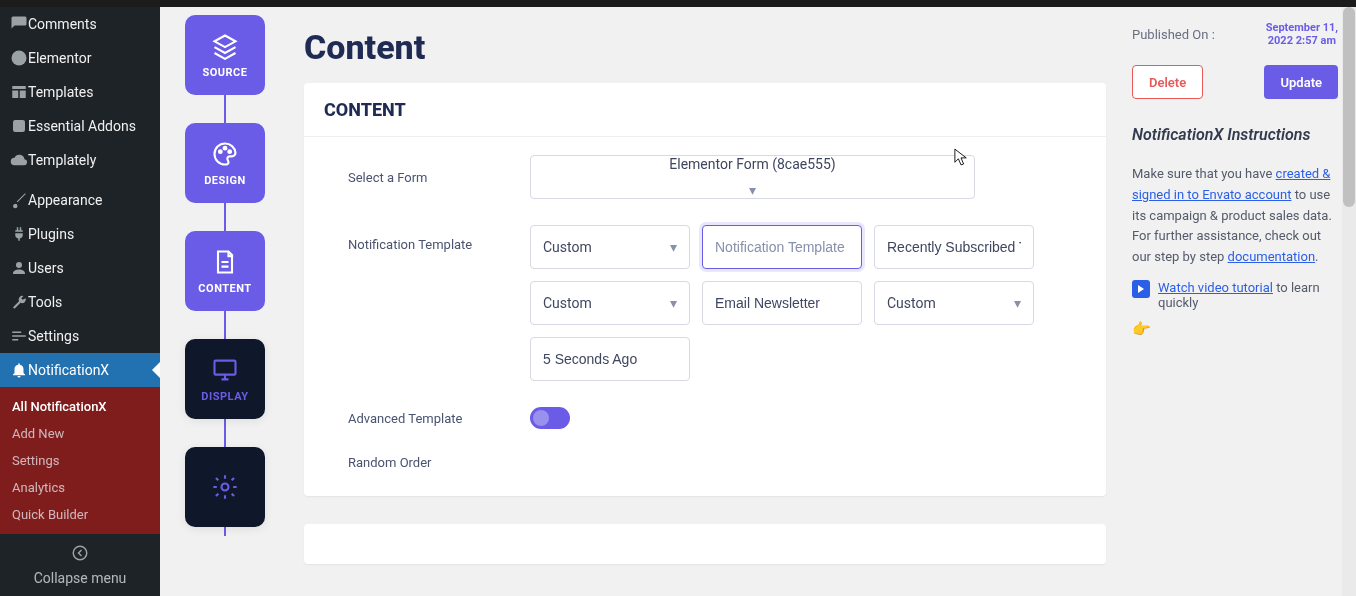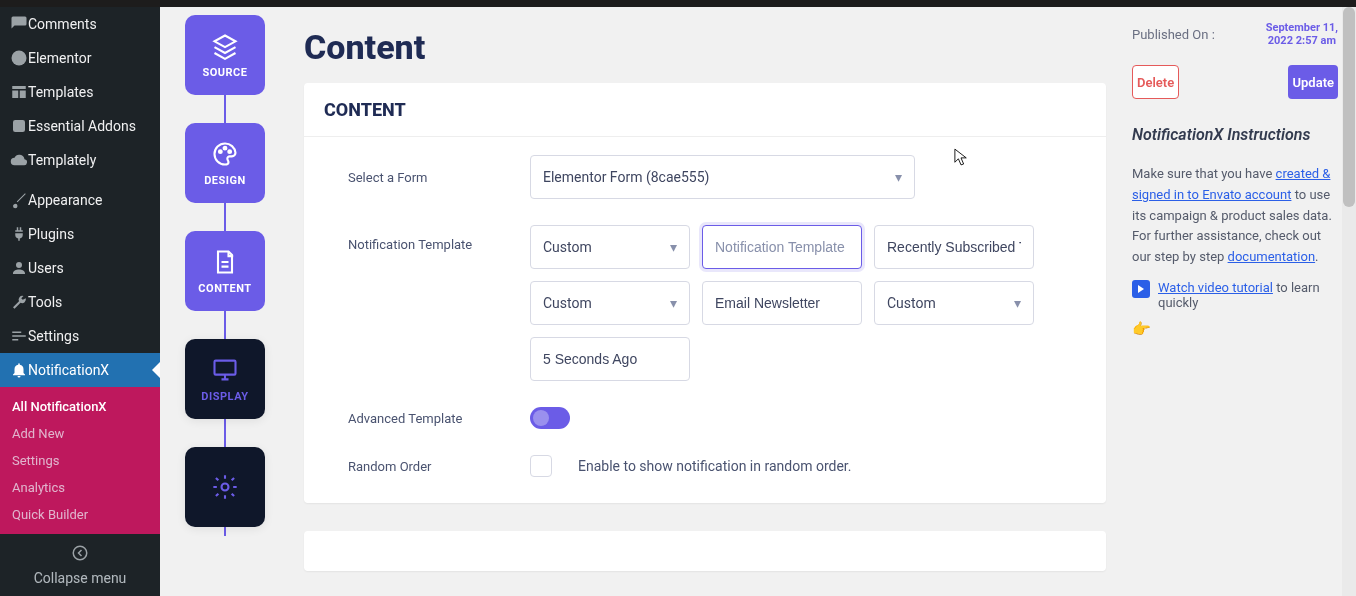--- a/index.html
+++ b/index.html
@@ -47,21 +47,21 @@
     border: 8px solid transparent;
     border-right-color: #fff;
   }
   .sidebar-icon {
     width: 18px; height: 18px;
     display: inline-flex; align-items: center; justify-content: center;
     color: rgba(240,246,252,.6);
   }
   .sidebar-item.active .sidebar-icon { color: #fff; }
   .sub-items {
-    background: #be185d;
+    background: #7f1d1d;
     padding: 6px 0;
   }
   .sub-item {
     padding: 6px 12px;
     font-size: 13px;
     color: rgba(240,246,252,.7);
     cursor: pointer;
   }
   .sub-item.current { color:#fff; font-weight:500; }
   .collapse { margin-top:auto; display:flex; align-items:center; gap:8px; padding:10px 10px; color:rgba(240,246,252,.7); cursor:pointer;flex-direction:column;}
@@ -147,21 +147,21 @@
     border:1px solid #d7d9e4;
     border-radius:4px;
     background:#fff;
     font-size:14px;
     color:#3f4660;
     display:flex; align-items:center;
     padding:0 12px;
     position:relative;
   }
   .select { width: 160px; justify-content:space-between; cursor:pointer; }
-  .select.wide { width: 385px; }
+  .select.wide { width: 445px; flex-direction: column; }
   .select .chev { color:#8890ab; }
   .input { width: 160px; }
   .input.focused { border-color:#6b5ce7; box-shadow:0 0 0 3px rgba(107,92,231,.15); }
   .input input {
     border:none; outline:none; width:100%; font-size:14px; color:#3f4660;
   }
   .input input::placeholder { color:#8890ab; }
   .toggle {
     width:40px; height:22px;
     background:#6b5ce7;
@@ -182,21 +182,21 @@
   .pub {
     display:flex; align-items:center; justify-content:space-between;
     margin-bottom: 18px;
   }
   .pub-label { font-size:13px; color:#6a6f82;}
   .pub-date {
     font-size:11px; color:#6b5ce7; font-weight:700; text-align:center;
   }
   .rail-btns { display:flex; gap:12px; justify-content:space-between; margin-bottom:26px;}
   .btn {
-    height:34px; padding:0 4px; border-radius:4px;
+    height:34px; padding:0 16px; border-radius:4px;
     display:flex; align-items:center; justify-content:center;
     font-size:13px; font-weight:600; cursor:pointer;
   }
   .btn-outline-danger { border:1px solid #e55a5a; color:#e55a5a; background:#fff;}
   .btn-primary { background:#6b5ce7; color:#fff; }
   .rail-panel {
     background:transparent; border-radius:4px;
   }
   .rail-panel h3 { font-size:16px; color:#333b4f; font-weight:600; margin-bottom:20px;font-style:italic; }
   .rail-panel p { font-size:13px; color:#555b6b; line-height:1.6; margin-bottom:12px;}
@@ -426,24 +426,20 @@
 
         <div class="row">
           <div class="lbl">Advanced Template</div>
           <div class="controls">
             <div class="toggle"></div>
           </div>
         </div>
 
         <div class="row" style="margin-bottom:4px">
           <div class="lbl">Random Order</div>
-          <div class="controls" style="align-items:center">
-            <div class="check"></div>
-            <span class="check-label">Enable to show notification in random order.</span>
-          </div>
         </div>
       </div>
     </div>
 
     <div class="panel">
       <div class="panel-body" style="height:14px"></div>
     </div>
   </div>
 
   <aside class="rail">

